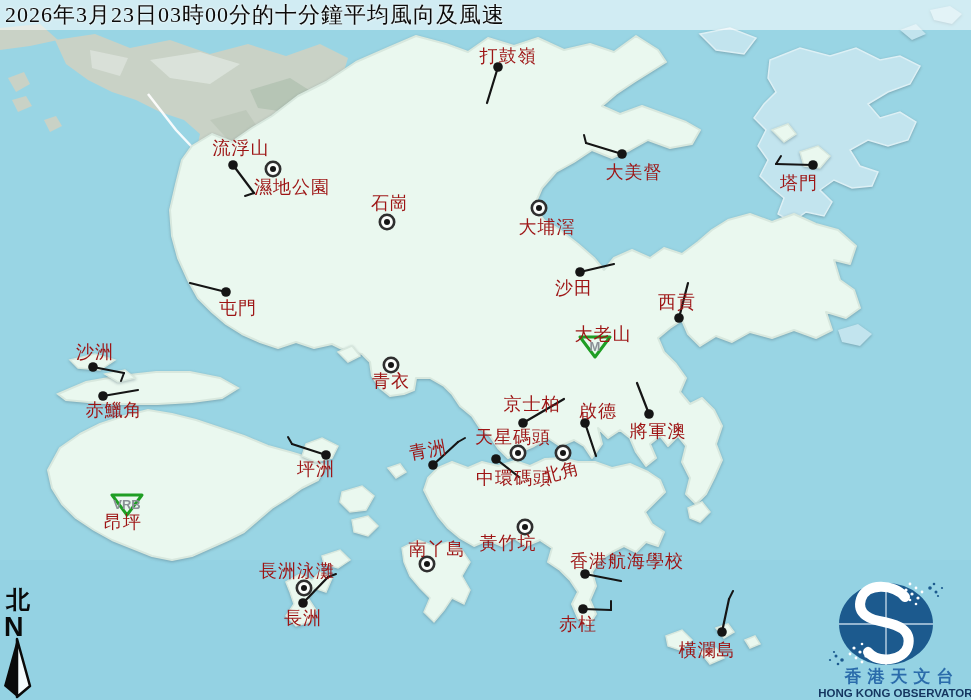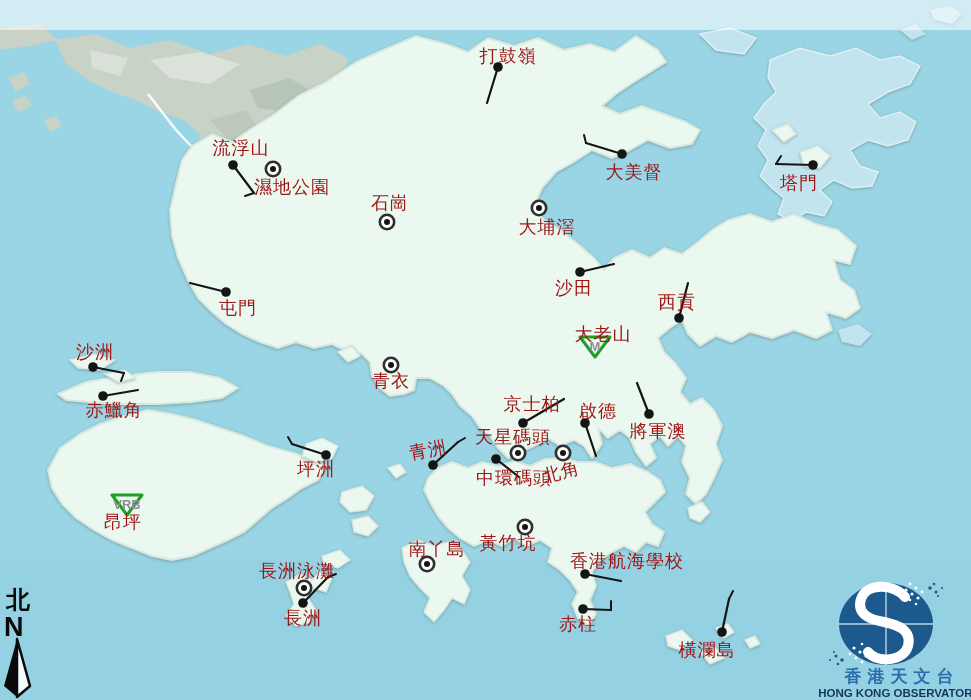--- a/index.html
+++ b/index.html
@@ -289,13 +289,14 @@
           <circle cx="838" cy="664" r="1.3"></circle>
         <circle cx="830" cy="660" r="1.1"></circle>
           <circle cx="834" cy="652" r="1.1"></circle>
       </g>
       <text class="logo-zh" x="902" y="682" text-anchor="middle" fill="#2b6cab">香港天文台</text>
       <text class="logo-en" x="899" y="697" text-anchor="middle" fill="#14355f">HONG KONG OBSERVATORY</text>
     </g>
   </svg>
 
   <div class="title-strip"></div>
+  <div class="map-title">2026年3月23日03時00分的十分鐘平均風向及風速</div>
 </div>
 
 </body></html>

